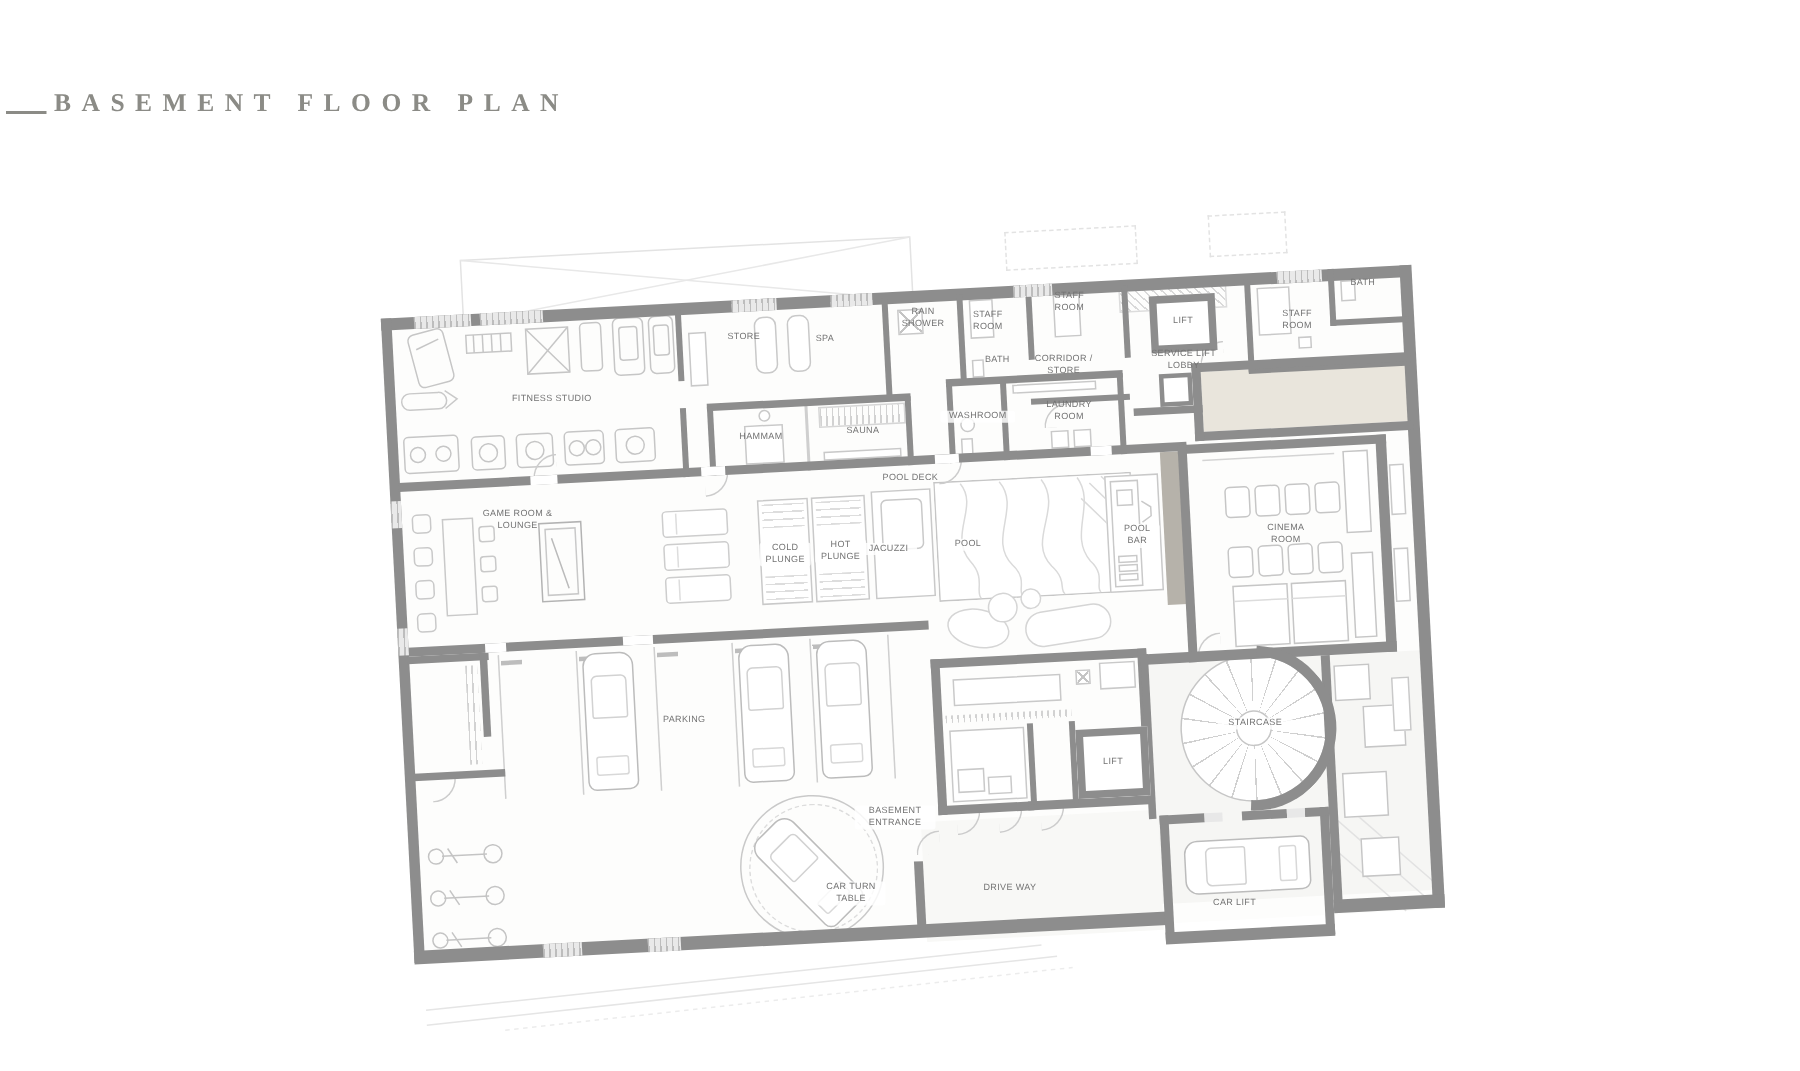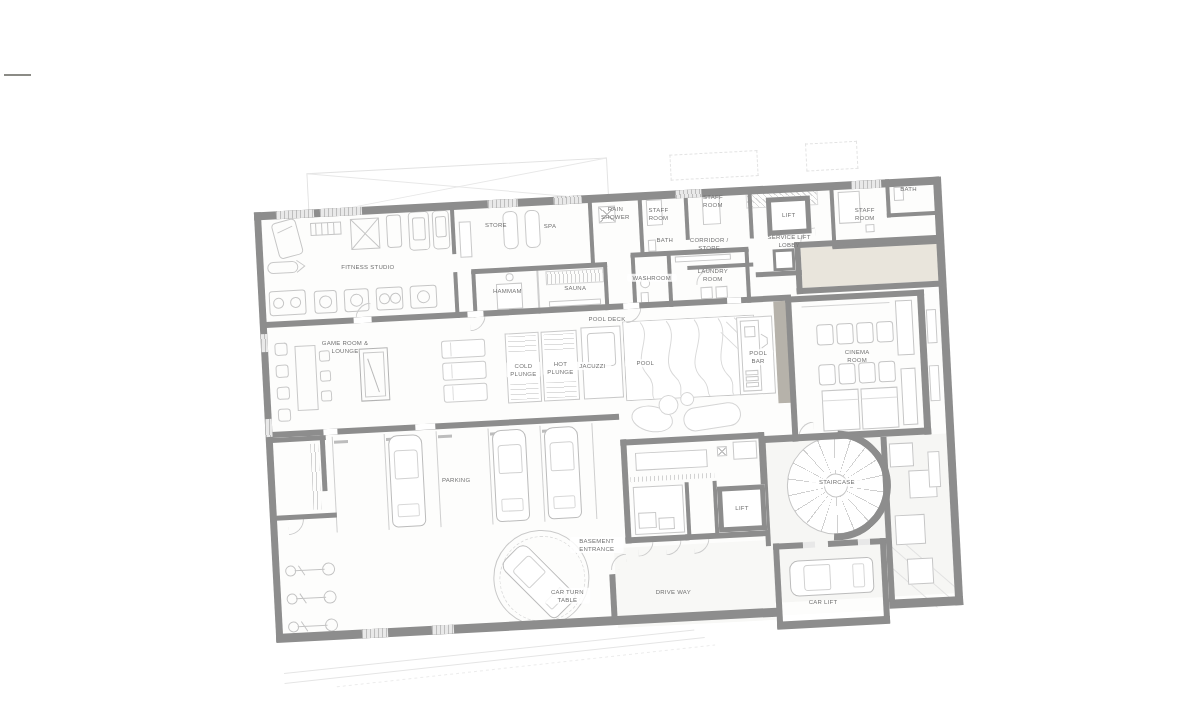--- a/index.html
+++ b/index.html
@@ -60,20 +60,21 @@
   .arcwall{position:absolute;border-radius:50%;border:7px solid transparent;
     border-right-color:#8d8d8d;border-bottom-color:#8d8d8d;z-index:10;box-sizing:border-box;}
   svg{display:block;}
   .fx{position:absolute;z-index:5;}
 </style>
 </head>
 <body>
 
 <div id="stage">
   <div id="title-line"></div>
+  <div id="page-title">BASEMENT FLOOR PLAN</div>
 
   <div id="plan">
     <div class="base"></div>
 
     <svg class="fx" style="left:56px;top:-32px;z-index:2" width="304" height="50" viewBox="0 0 304 50">
       <rect x="1" y="4" width="300" height="42" fill="none" stroke="#e3e3e3"></rect>
       <line x1="1" y1="4" x2="301" y2="46" stroke="#e8e8e8"></line>
       <line x1="1" y1="46" x2="301" y2="4" stroke="#e8e8e8"></line>
     </svg>
     <div class="fx" style="left:420px;top:-28px;width:86px;height:24px;border:1px dashed #e3e3e3"></div>

